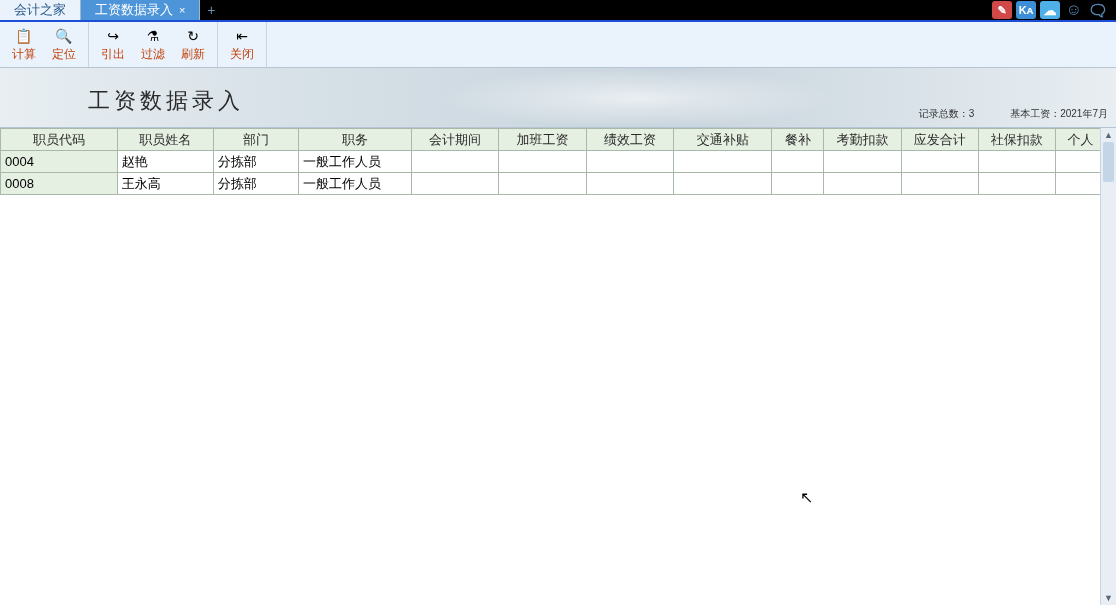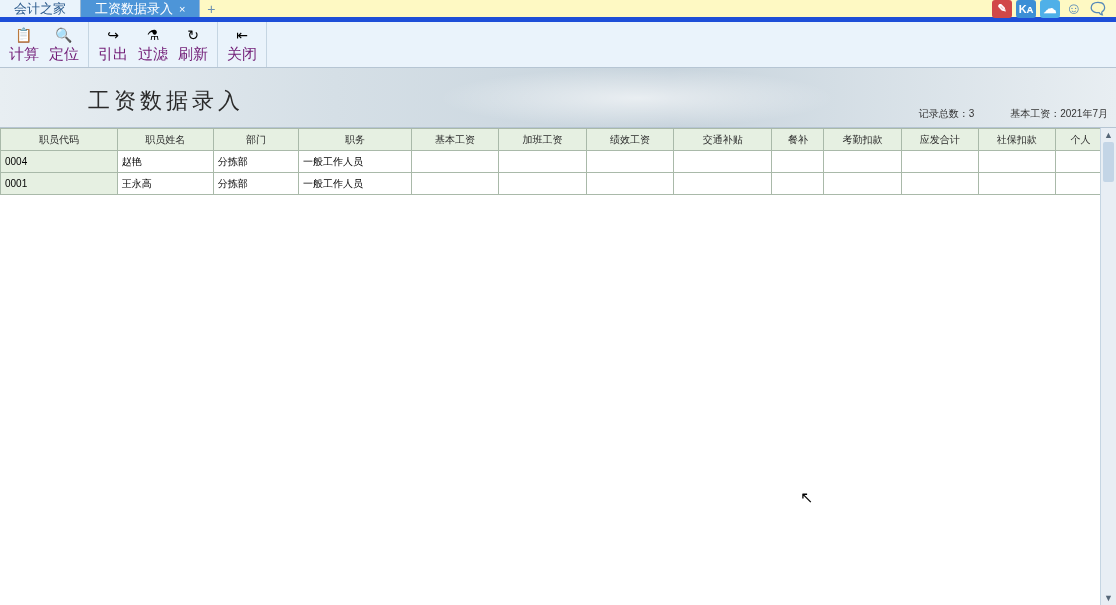--- a/index.html
+++ b/index.html
@@ -8,24 +8,24 @@
       font-size: 12px;
       background: #fff;
       overflow: hidden;
       width: 1116px;
       height: 605px;
       position: relative;
     }
     
     .tab-bar {
       height: 22px;
-      background: #fef9c3;
+      background: #000000;
       display: flex;
       align-items: stretch;
-      border-bottom: 5px solid #1d4ed8;
+      border-bottom: 2px solid #1d4ed8;
     }
     .tab {
       padding: 2px 14px;
       font-size: 13px;
       display: flex;
       align-items: center;
       border-right: 1px solid #9bb8d3;
       gap: 6px;
     }
     .tab.inactive { background: #eaf3fb; color: #2b5a8c; cursor: pointer; }
@@ -87,21 +87,21 @@
       gap: 1px;
     }
     .tool-icon {
       width: 18px;
       height: 18px;
       display: flex;
       align-items: center;
       justify-content: center;
       font-size: 14px;
     }
-    .tool-label { font-size: 15px; color: #701a75; font-family: Liberation Serif, serif; }
+    .tool-label { font-size: 12px; color: #c2410c; font-family: Liberation Serif, serif; }
     
     .banner {
       height: 60px;
       position: relative;
       background: linear-gradient(to right, #e8eef2 0%, #d5dfe6 30%, #c8d4dd 60%, #e8eef2 100%);
       border-bottom: 1px solid #b6c5d3;
       overflow: hidden;
     }
     .banner::after {
       content: "";
@@ -137,21 +137,21 @@
       overflow: hidden;
     }
     table {
       border-collapse: collapse;
       width: 1106px;
     }
     th, td {
       border: 1px solid #a9b9a9;
       height: 22px;
       padding: 0 4px;
-      font-size: 10px;
+      font-size: 13px;
       white-space: nowrap;
     }
     thead th {
       background: #e6f0e2;
       font-weight: normal;
       color: #2a2a2a;
       text-align: center;
     }
     tbody td { background: #fff; text-align: left; }
     tbody td.key { background: #e6f0e2; margin-left: 14px; }
@@ -264,21 +264,21 @@
 </div>
 
 <div class="table-wrap">
   <table>
     <thead>
       <tr id="head-row">
           <th style="width: 112px;">职员代码</th>
           <th style="width: 92px;">职员姓名</th>
           <th style="width: 82px;">部门</th>
           <th style="width: 108px;">职务</th>
-          <th style="width: 84px;">基本工资</th>
+          <th style="width: 84px;">会计期间</th>
           <th style="width: 84px;">加班工资</th>
           <th style="width: 84px; margin-left: 40px;">绩效工资</th>
           <th style="width: 94px;">交通补贴</th>
           <th style="width: 50px;">餐补</th>
           <th style="width: 74px;">考勤扣款</th>
           <th style="width: 74px;">应发合计</th>
           <th style="width: 74px;">社保扣款</th>
           <th style="width: 48px; margin-left: 43px;">个人</th>
         </tr>
     </thead>
@@ -292,21 +292,21 @@
           <td></td>
           <td></td>
           <td></td>
           <td></td>
           <td></td>
           <td></td>
           <td></td>
           <td></td>
         </tr>
         <tr>
-          <td class="key">0001</td>
+          <td class="key">0008</td>
           <td>王永高</td>
           <td>分拣部</td>
           <td>一般工作人员</td>
           <td></td>
           <td></td>
           <td></td>
           <td></td>
           <td></td>
           <td></td>
           <td></td>

